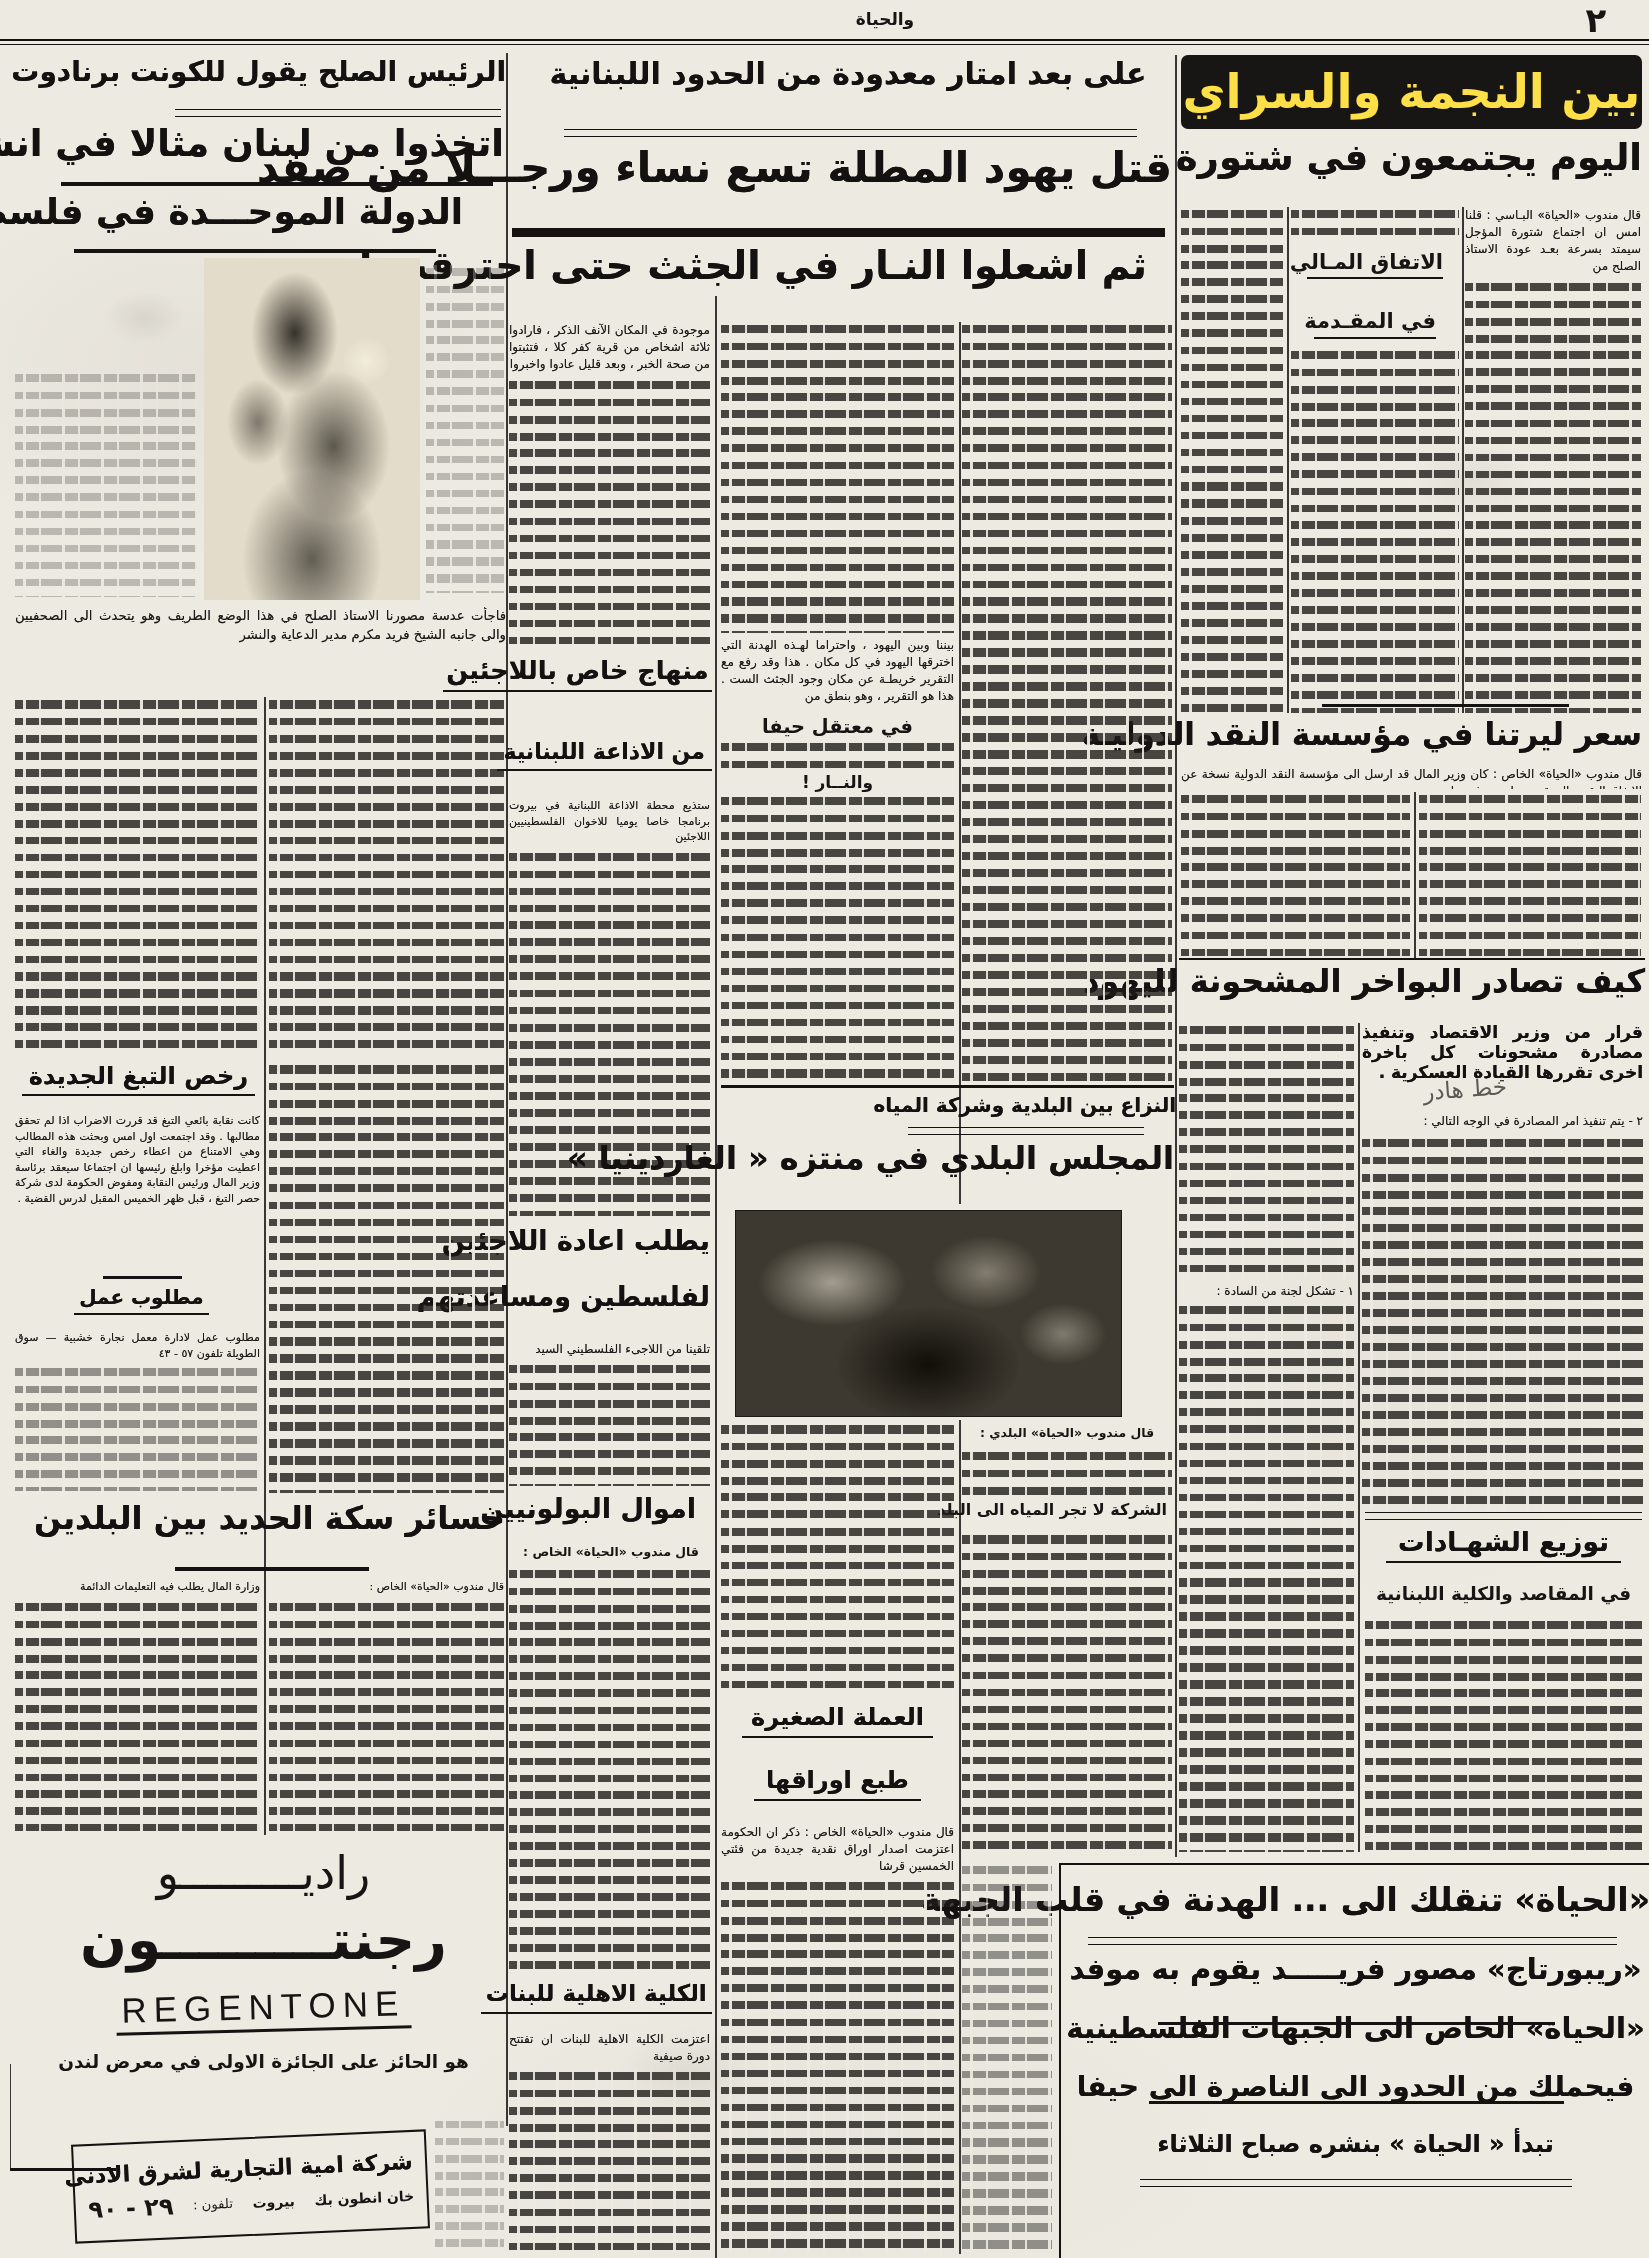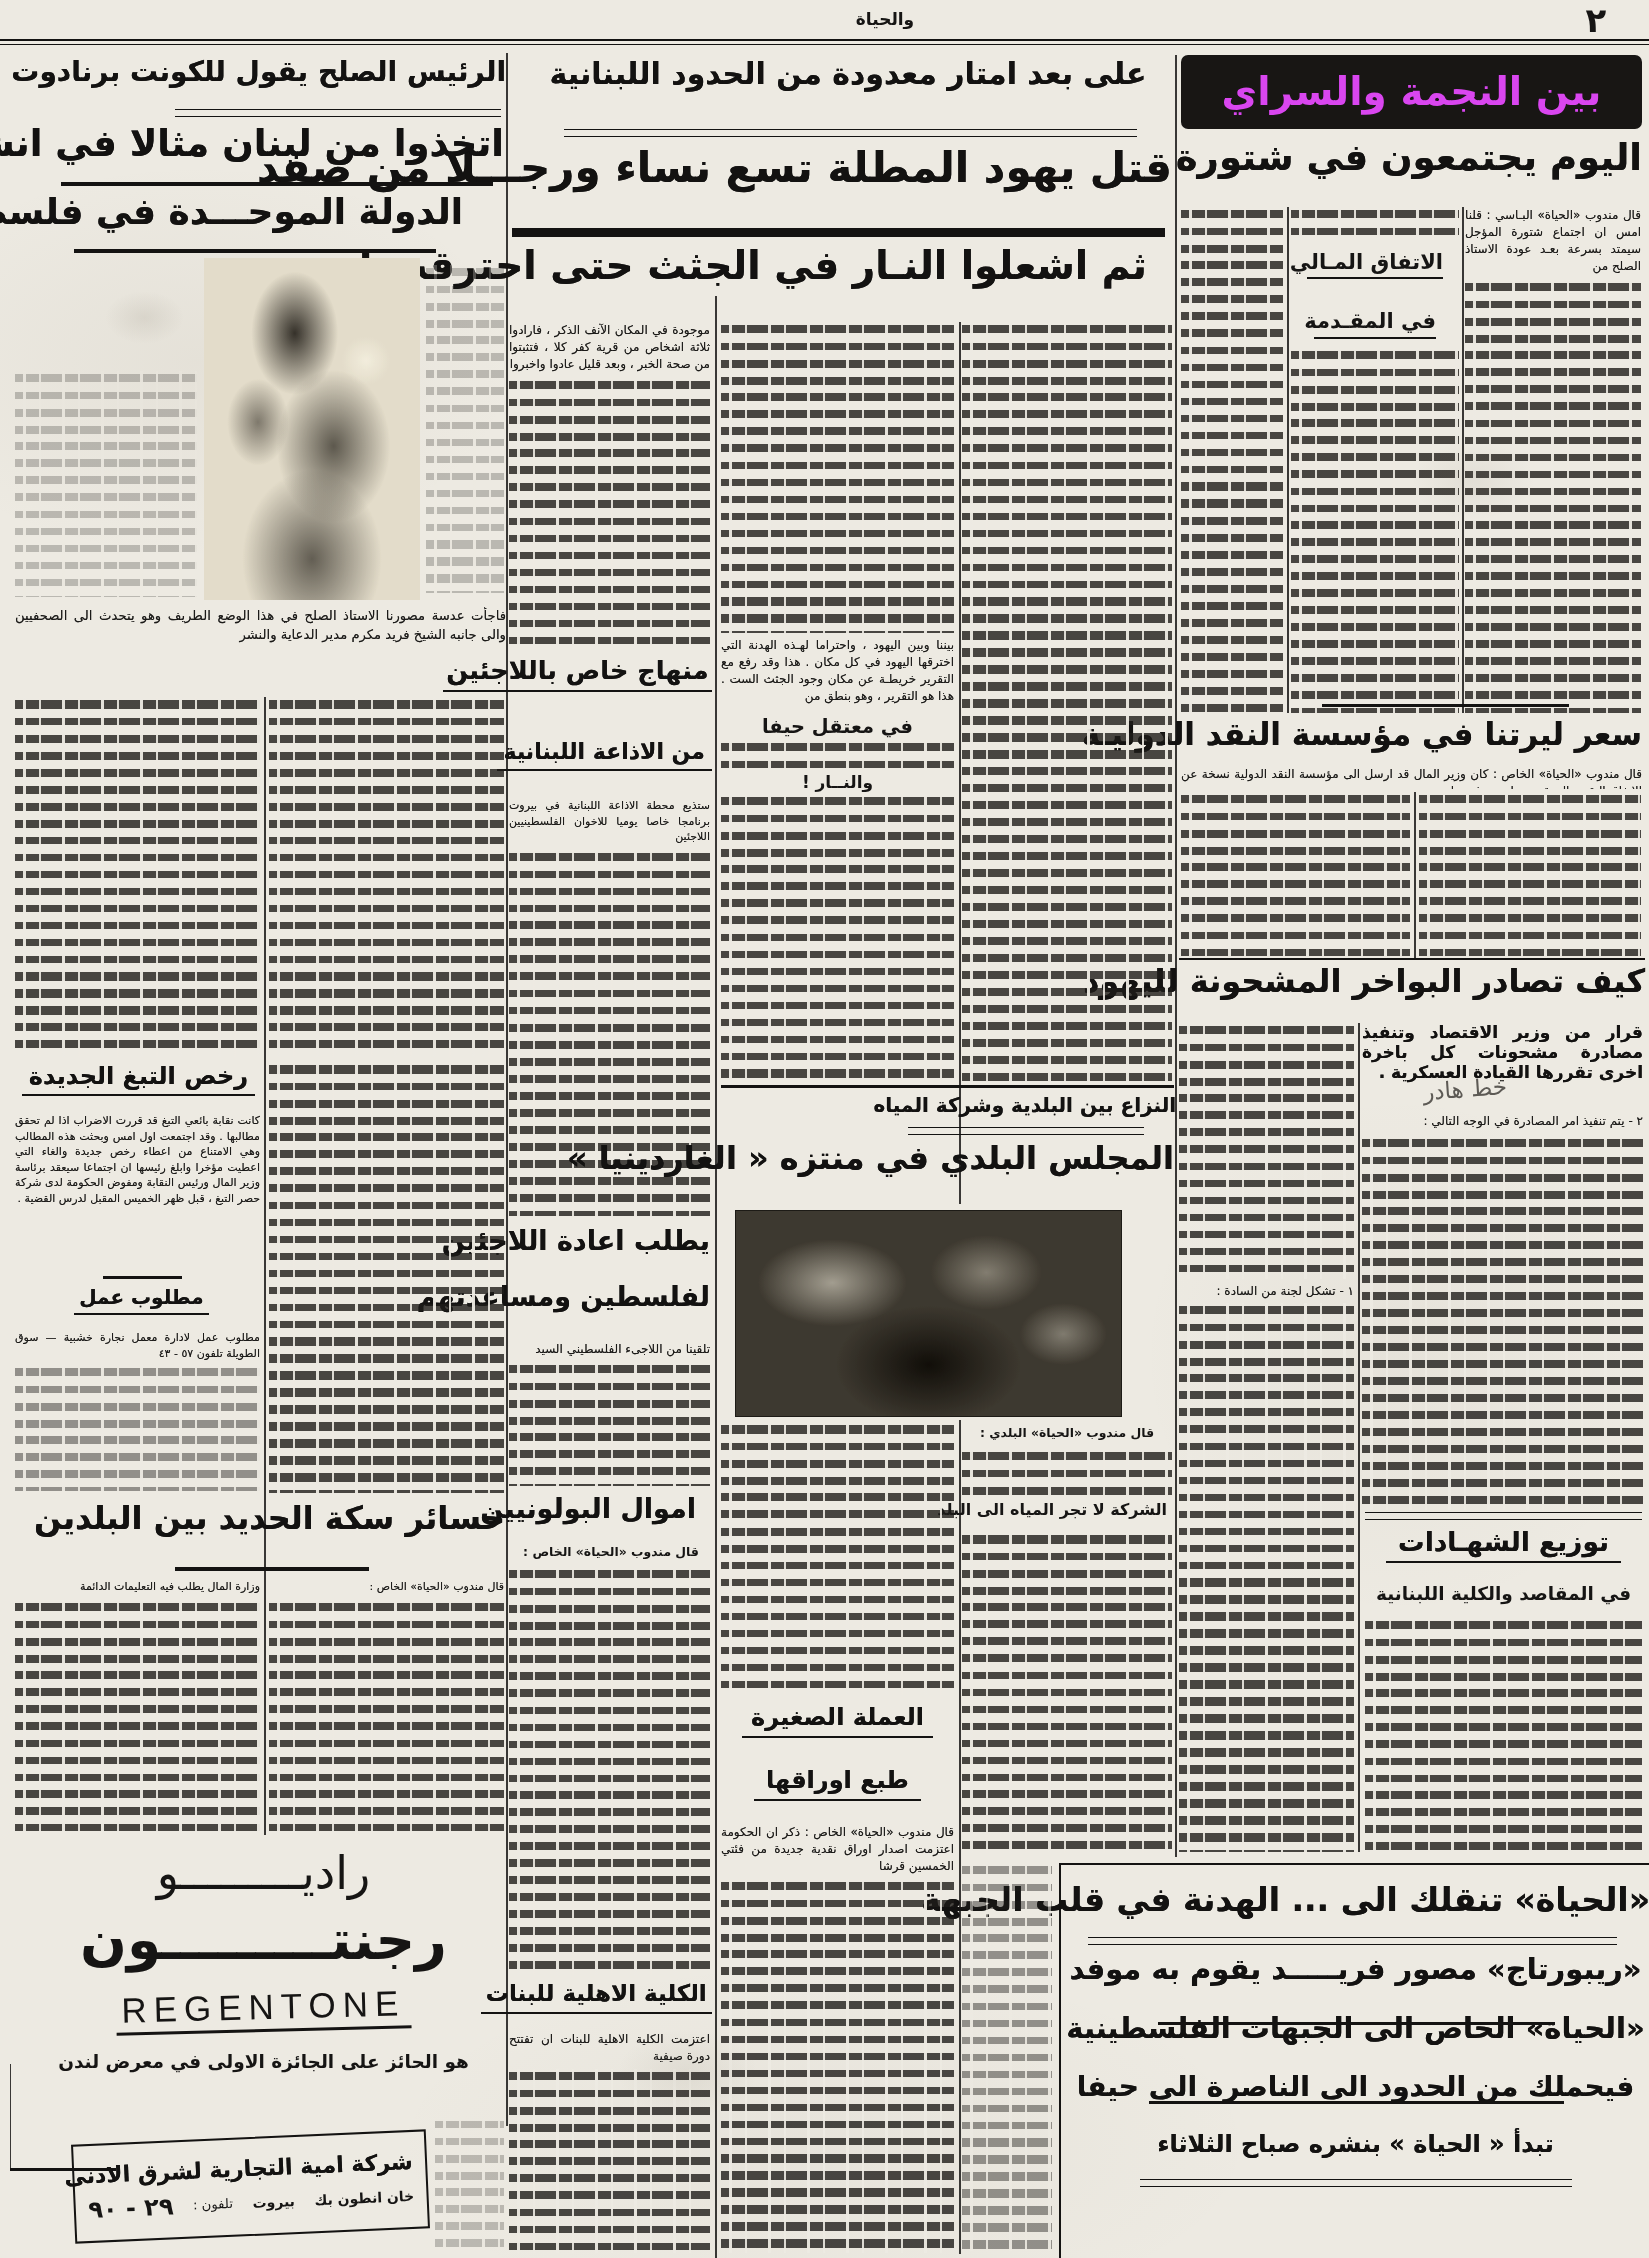--- a/index.html
+++ b/index.html
@@ -52,21 +52,21 @@
   <div class="vr" style="left:960px;top:1420px;height:834px;"></div>
   <div class="vr" style="left:1176px;top:55px;height:1802px;"></div>
   <div class="vr" style="left:1288px;top:207px;height:506px;"></div>
   <div class="vr" style="left:1463px;top:207px;height:506px;"></div>
   <div class="vr" style="left:1415px;top:792px;height:166px;"></div>
   <div class="vr" style="left:1359px;top:1023px;height:829px;"></div>
   <div class="vr" style="left:265px;top:697px;height:1138px;"></div>
 
   <div class="abs" style="left:1182px;top:55px;width:461px;height:74px;background:#181614;border-radius:7px;
        display:flex;align-items:center;justify-content:center;">
-    <span class="h" style="color:#d946ef;font-size:39px;letter-spacing:0.9px;">بين النجمة والسراي</span>
+    <span class="h" style="color:#fde047;font-size:47px;letter-spacing:0.9px;">بين النجمة والسراي</span>
   </div>
   <div class="abs h" style="left:1182px;top:136px;width:461px;font-size:37px;">اليوم يجتمعون في شتورة</div>
 
   <div class="abs col" style="left:1466px;top:207px;width:176px;height:506px;">
     <p class="lead" style="margin:0 0 5.3px 0;">قال مندوب «الحياة» البـاسي : قلنا امس ان اجتماع شتورة المؤجل سيمتد بسرعة بعـد عودة الاستاذ الصلح من</p>
     <div class="fill"></div>
   </div>
   <div class="abs col" style="left:1292px;top:207px;width:168px;height:506px;">
     <div class="fill" style="flex:0 0 34px;"></div>
     <div class="subh underl" style="font-size:21px;margin:8.8px 16px 7px;">الاتفاق المـالي</div>

